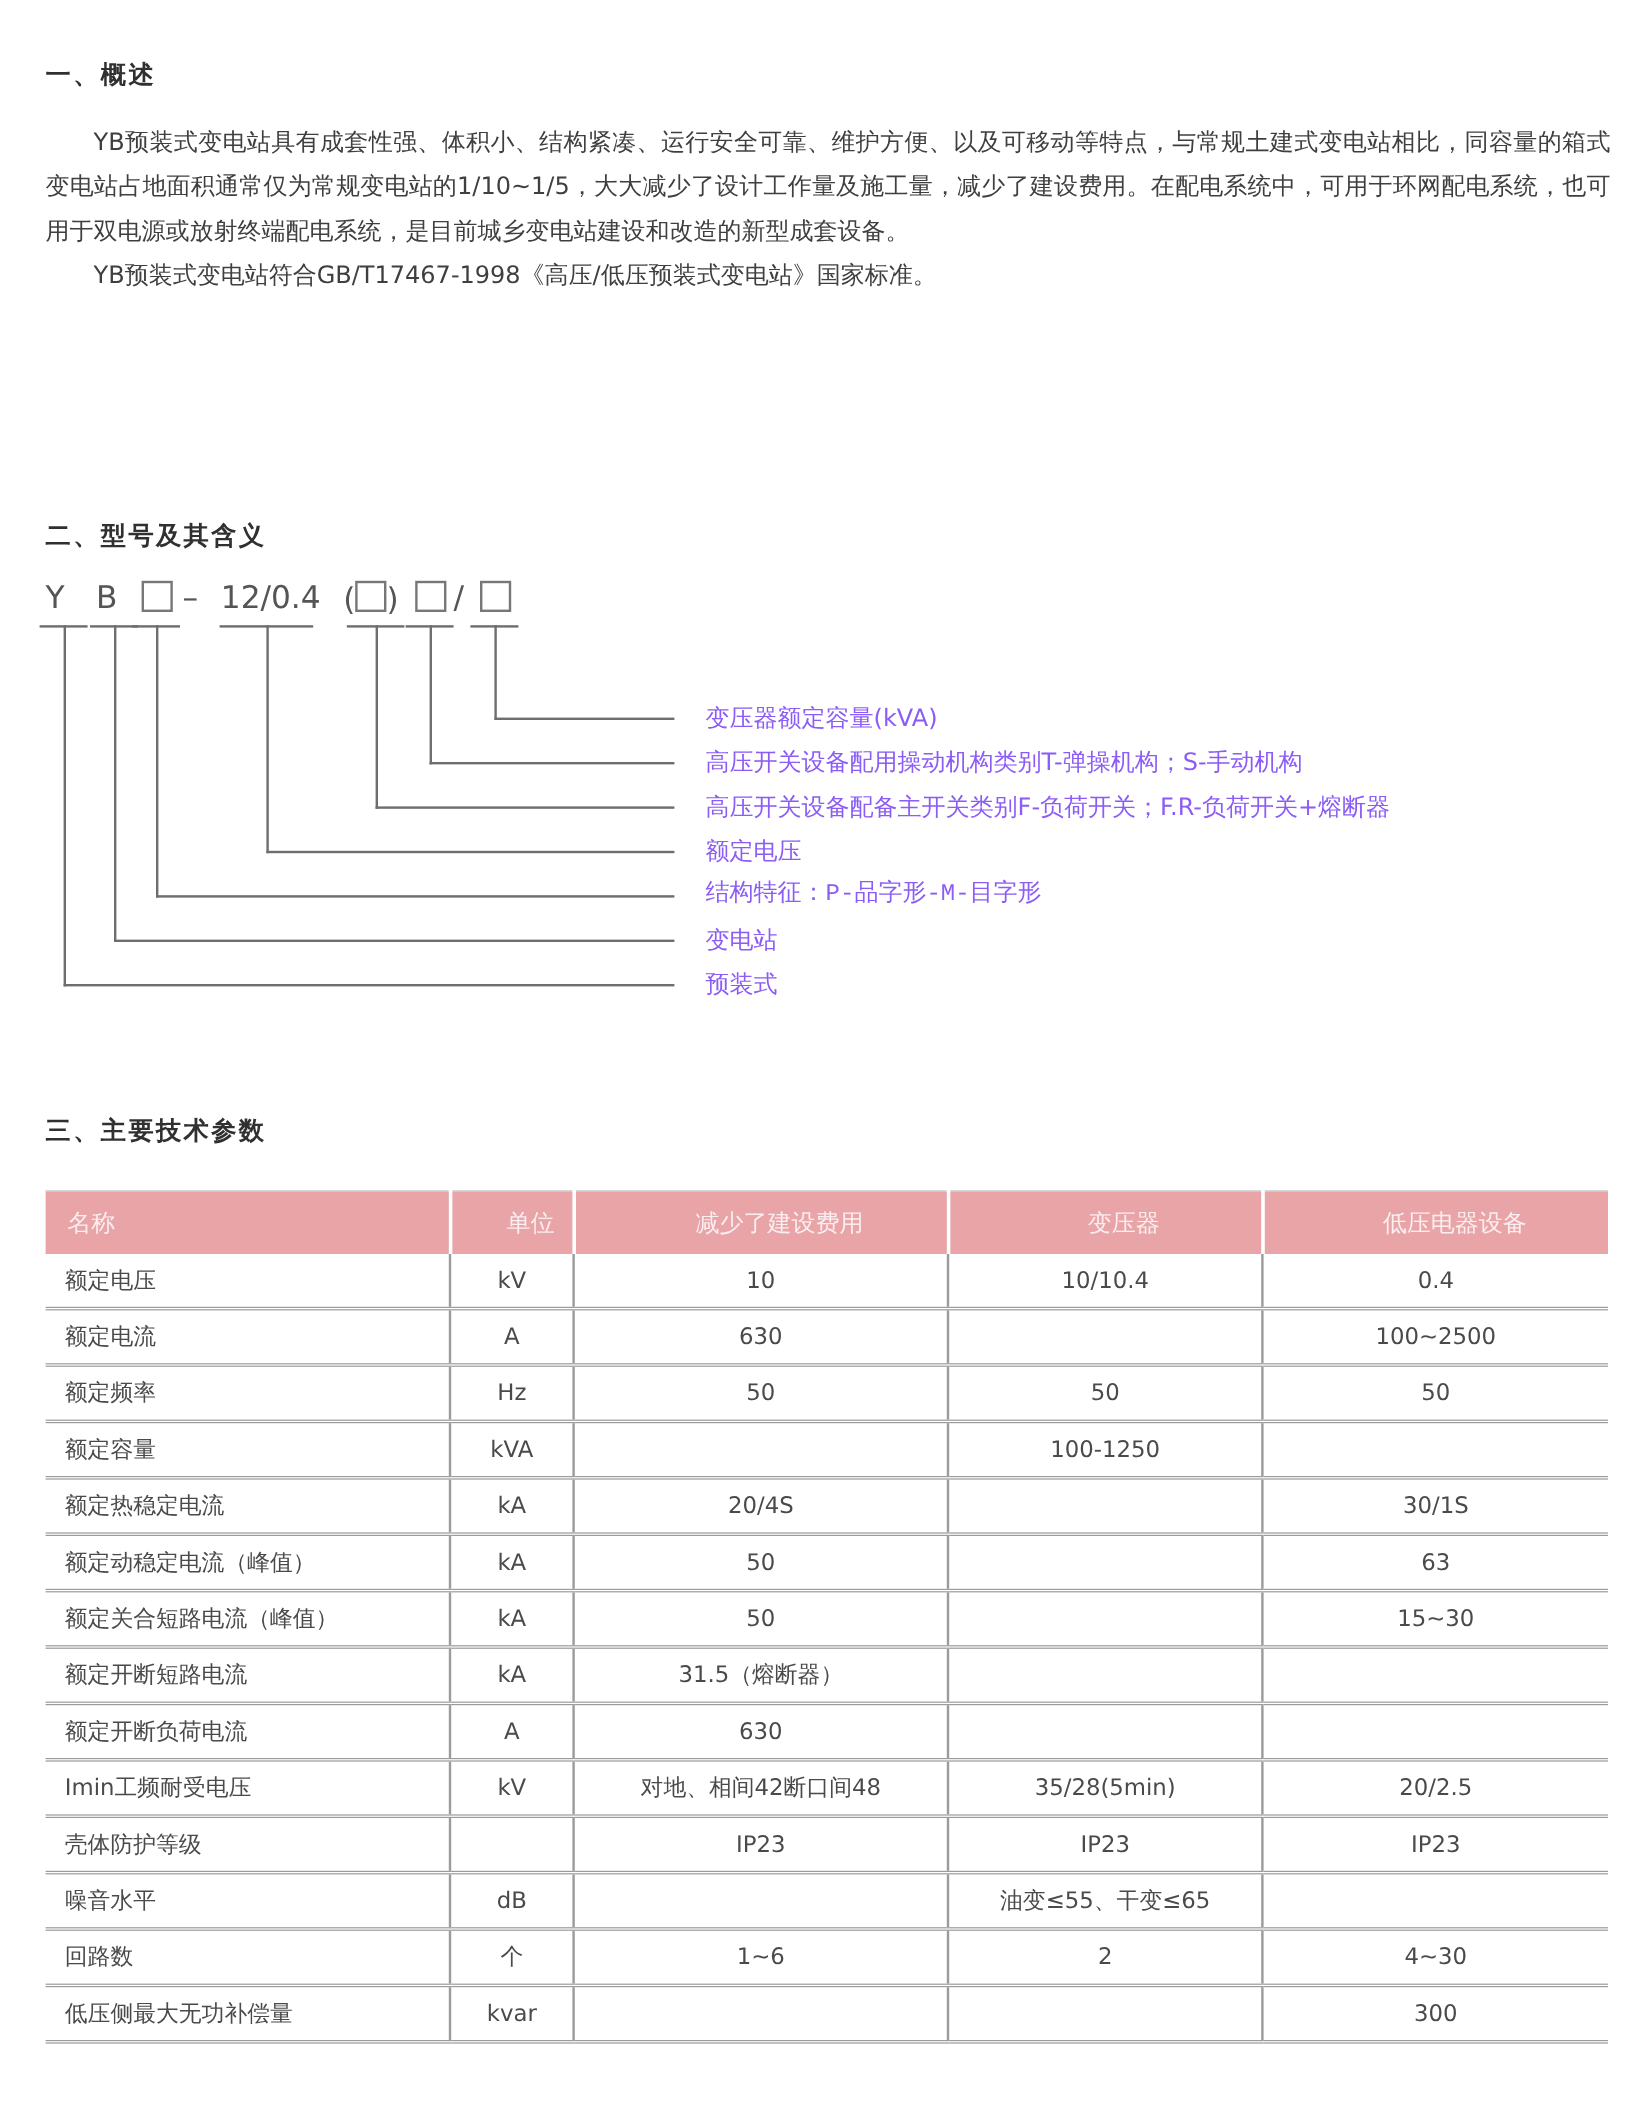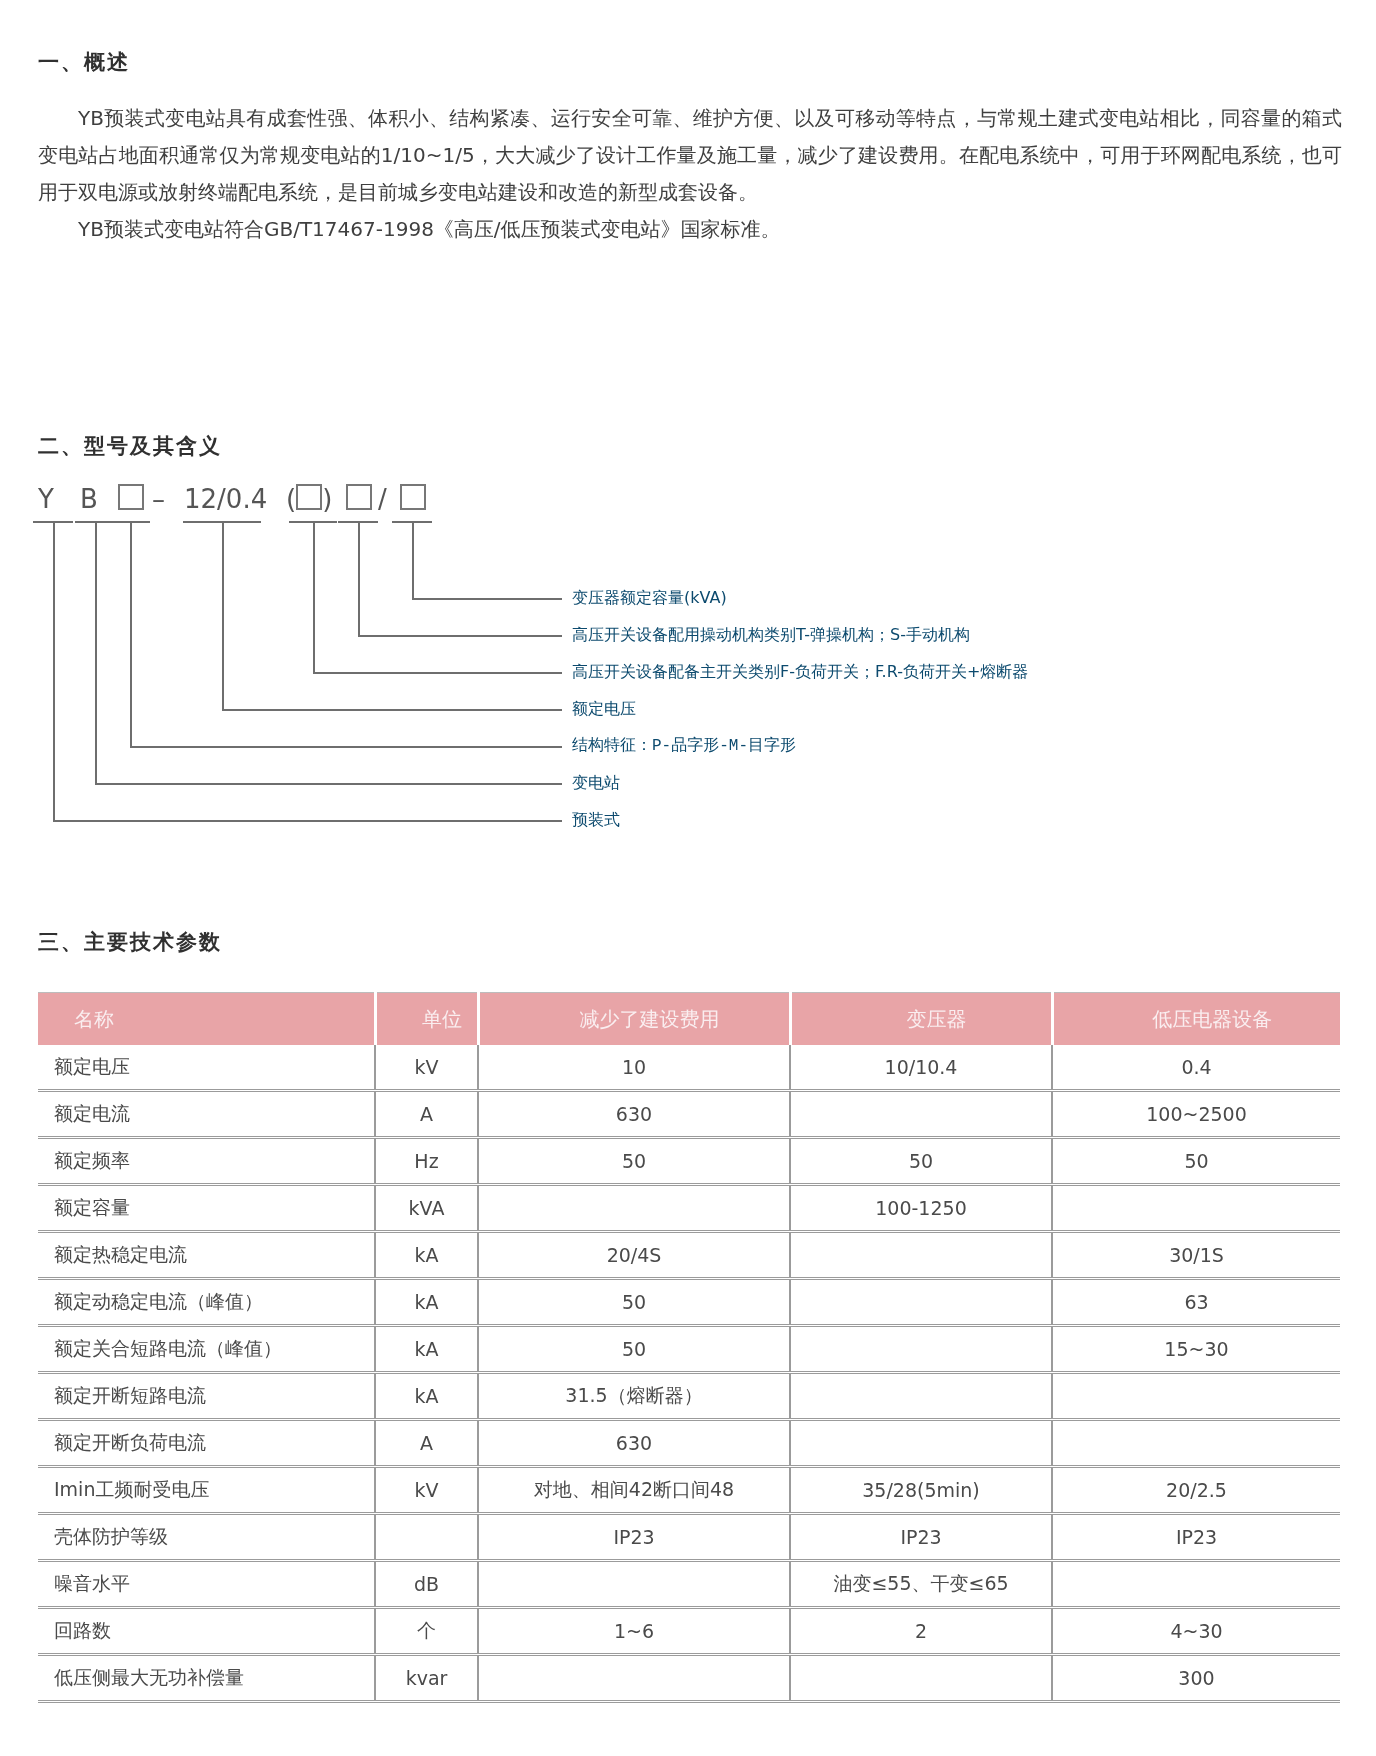--- a/index.html
+++ b/index.html
@@ -30,35 +30,35 @@
   .diagram{position:absolute;left:0;top:480px;width:1376px;height:390px;}
   .diagram .sym{position:absolute;top:4px;font-size:26px;color:#555;white-space:nowrap;}
   .diagram .box{
     display:inline-block;width:22px;height:22px;
     border:2px solid #777;background:#fff;vertical-align:-2px;
   }
   .diagram .boxwrap{position:absolute;top:4px;font-size:26px;color:#555;white-space:nowrap;}
   .diagram .tick{position:absolute;top:41px;border-top:2px solid #6e6e6e;height:0;}
   .diagram .conn{position:absolute;top:41px;border-left:2px solid #6e6e6e;border-bottom:2px solid #6e6e6e;}
   .diagram .callout{
-    position:absolute;left:572px;font-size:16px;color:#0c4a6e;
+    position:absolute;left:588px;font-size:20px;color:#8b5cf6;
     line-height:26px;white-space:nowrap;
   }
   
   .params{
     position:absolute;left:38px;top:992px;
     border-collapse:collapse;table-layout:fixed;width:1302px;
   }
   .params th{
     background:#e8a4a7;color:#faeef0;font-weight:normal;
     height:50px;font-size:20px;text-align:center;
     border-top:1px solid #bcbcbc;
     padding-left:32px;
   }
-  .params th:first-child{text-align:left;padding-left:36px;}
+  .params th:first-child{text-align:left;padding-left:18px;}
   .params th + th{border-left:3px solid #ffffff;}
   .params td{
     height:42px;font-size:19px;color:#4a4a4a;text-align:center;
     border-bottom:3px double #9b9b9b;white-space:nowrap;overflow:hidden;
   }
   .params td:first-child{text-align:left;padding-left:16px;}
   .params td + td{border-left:2px solid #9b9b9b;}
 </style>
 </head>
 <body>

